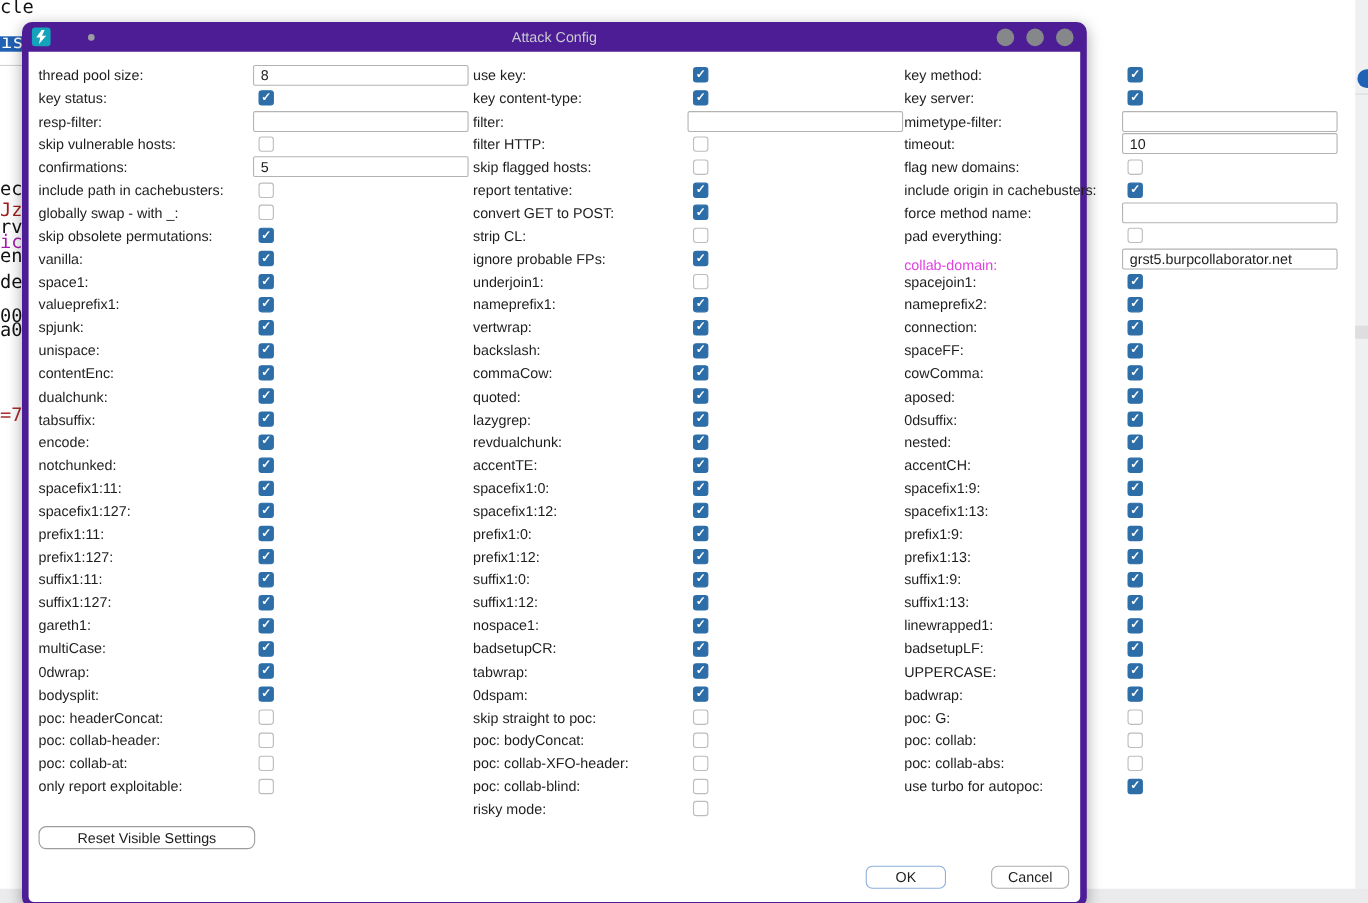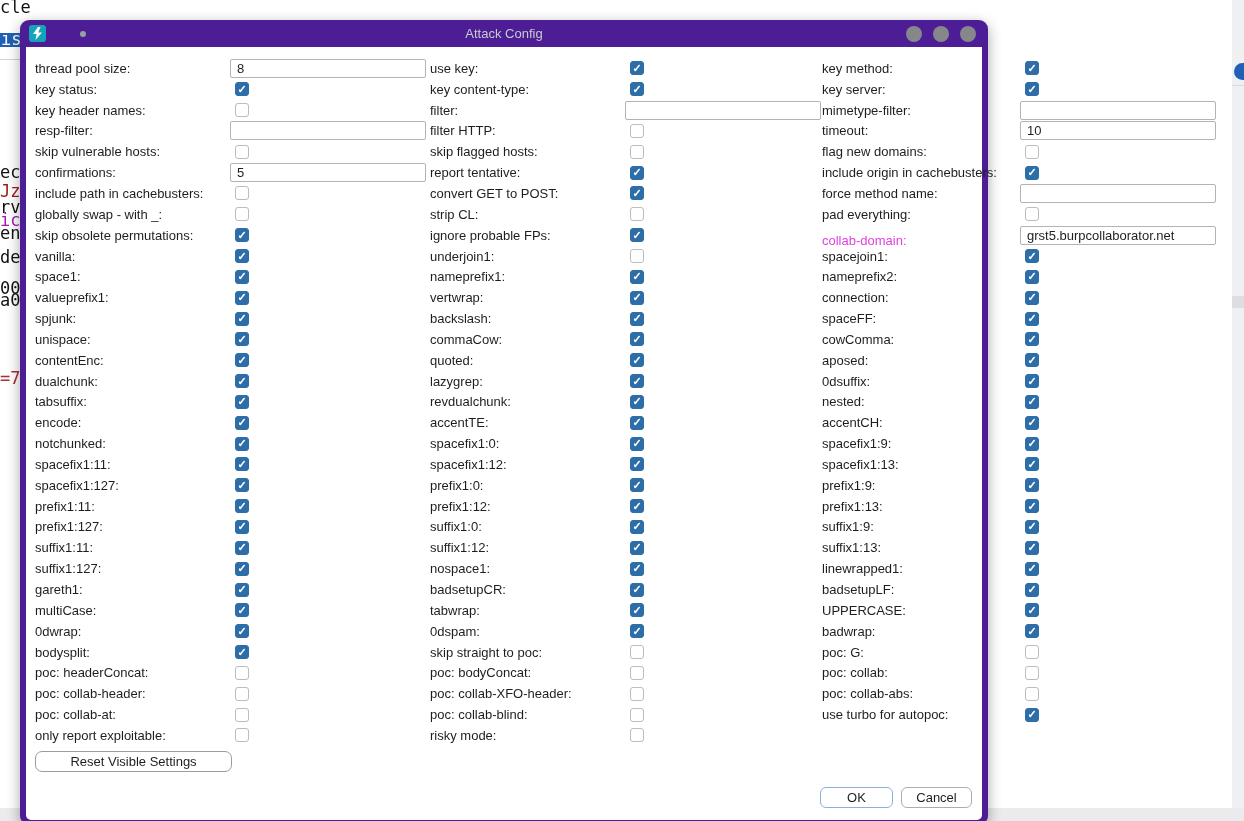--- a/index.html
+++ b/index.html
@@ -53,21 +53,21 @@
   .ti { width:196px; height:19px; border:1px solid #b3b3b3; border-radius:2px;
         font-family:"Liberation Sans", sans-serif; font-size:13px; color:#1e1e1e;
         padding:0 6px; background:#fff; outline:none; }
 
   
   .reset-btn { position:absolute; left:9px; top:704px; width:197px; height:21px;
                background:#fff; border:1px solid #9c9c9c; border-radius:7px;
                font-family:"Liberation Sans", sans-serif; font-size:13px; color:#1e1e1e; }
   .action-bar { position:absolute; top:740px; right:10px; display:flex; gap:8px; }
   .btn { height:21px; background:#fff; border-radius:6px; font-size:13px;
-         font-family:"Liberation Sans", sans-serif; color:#1e1e1e; }
+         font-family:"Liberation Sans", sans-serif; color:#1e1e1e;margin-left:33px; }
   .btn.ok { width:73px; border:1px solid #8cb0de; }
   .btn.cancel { width:71px; border:1px solid #adadad; }
 </style>
 </head>
 <body>
 
 <div class="bg-right-strip"></div>
 <div class="bg-bottom-strip"></div>
 <div class="bg-badge"></div>
 <div class="bg-rline"></div>
@@ -111,26 +111,20 @@
             <input class="ti" value="8" style="">
           </span>
         </div>
         <div class="row">
           <span class="lab">key status:</span>
           <span class="ctrl">
             <span class="cb on">✓</span>
           </span>
         </div>
         <div class="row">
-          <span class="lab">key header names:</span>
-          <span class="ctrl">
-            <span class="cb"></span>
-          </span>
-        </div>
-        <div class="row">
           <span class="lab">resp-filter:</span>
           <span class="ctrl">
             <input class="ti" style="">
           </span>
         </div>
         <div class="row">
           <span class="lab">skip vulnerable hosts:</span>
           <span class="ctrl">
             <span class="cb"></span>
           </span>

